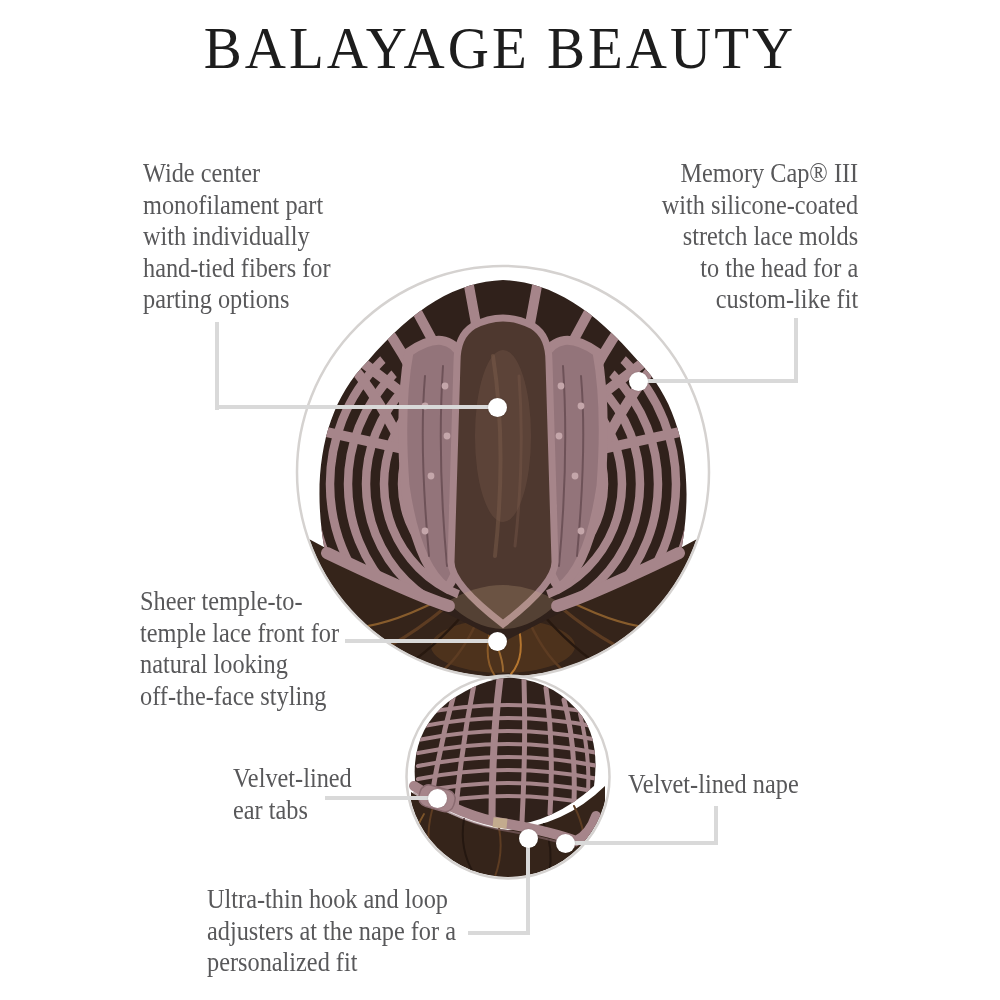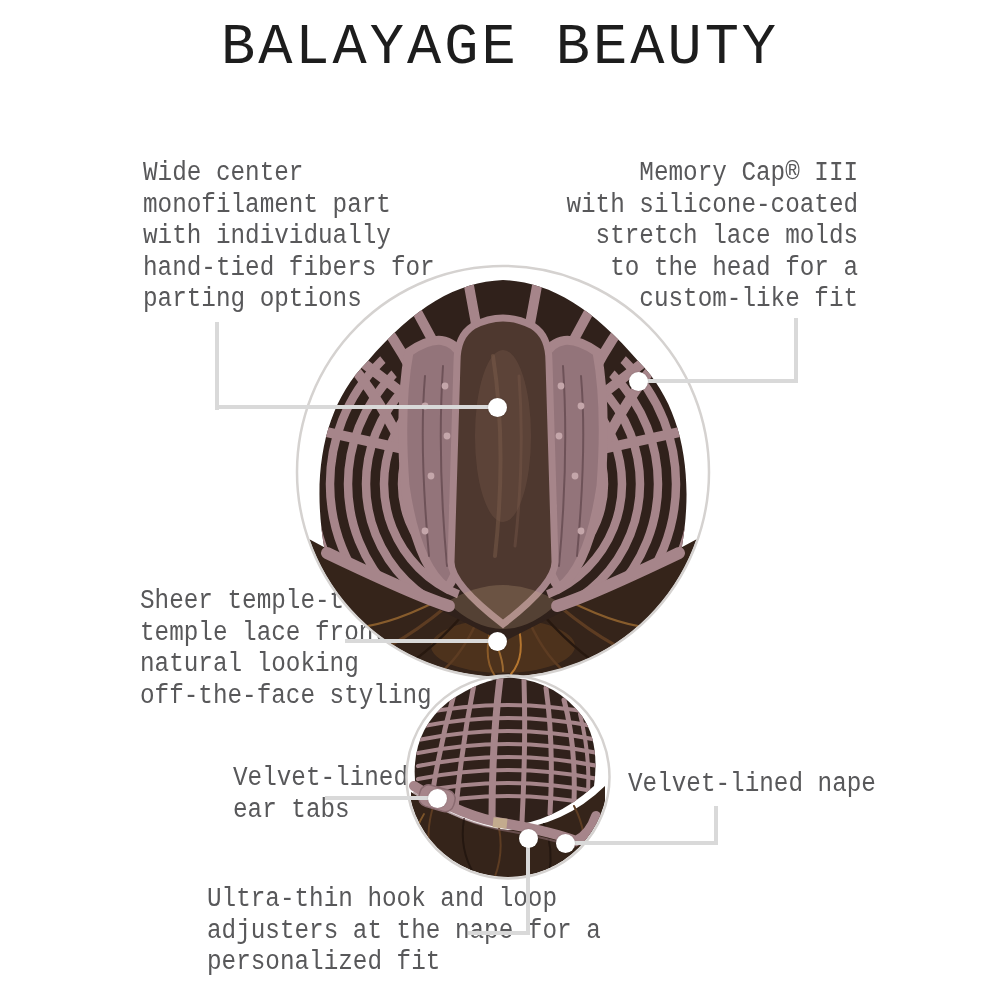--- a/index.html
+++ b/index.html
@@ -1,17 +1,17 @@
 <!DOCTYPE html>
 <html style="--title-color: #1d1d1d; --text-color: #58585a; --line-color: #d9d9d9; --ring-color: #d5d2d0; --dot-color: #ffffff; --mauve: #a6858a; --mauve-dark: #8a6b70; --lace: #93747a; --lace-dot: #c4a6aa; --mono: #4e382f; --mono-sheen: #6f5244; --cap-dark: #30211b; --hair-dark: #35241a; --hair-mid: #5d3c22; --hair-light: #9c6a31; --tab-tan: #c3ab8e;"><head>
 <meta charset="utf-8">
 <style>
   html,body{margin:0;padding:0;background:#ffffff;}
   #canvas{position:relative;width:1000px;height:1000px;background:#fff;overflow:hidden;
-          font-family:Liberation Mono, monospace;}
+          font-family:Liberation Serif, serif;}
 
   .title{position:absolute;left:0;right:0;top:16px;text-align:center;
          font-size:57px;font-weight:300;letter-spacing:3px;color:var(--title-color);
          transform:scaleY(1.02);}
 
   .callout{position:absolute;font-size:27px;line-height:31.5px;color:var(--text-color);
            white-space:pre-line;transform:scaleX(.90);transform-origin:left top;}
   .callout.right{text-align:right;transform-origin:right top;}
 
   #c-mono{left:143px;top:158px;}

